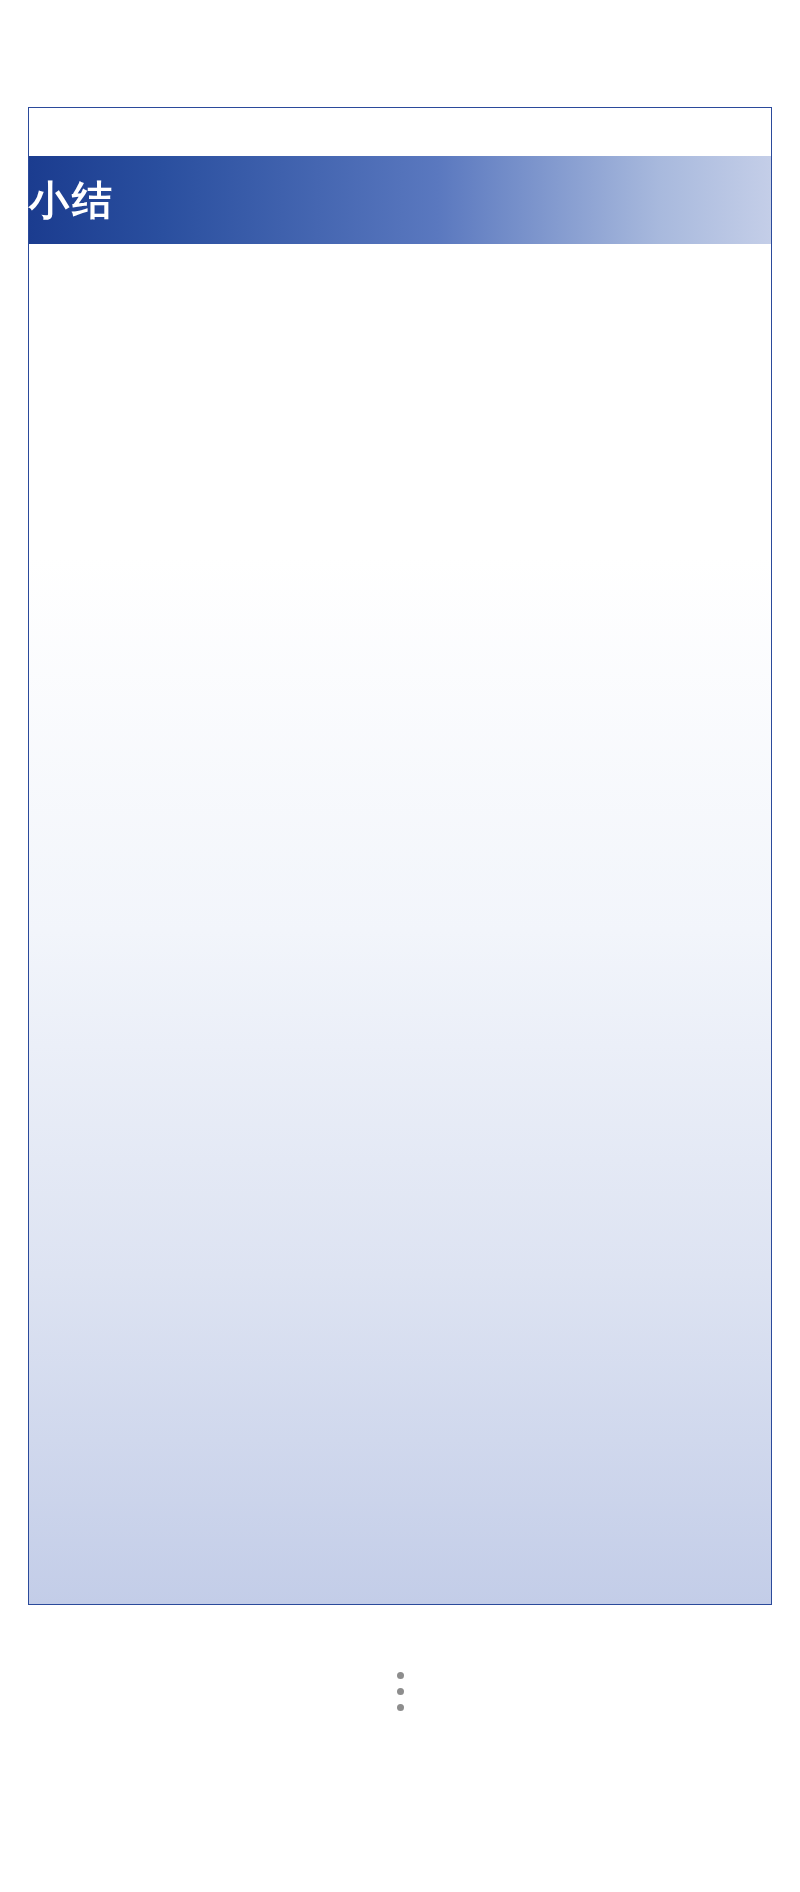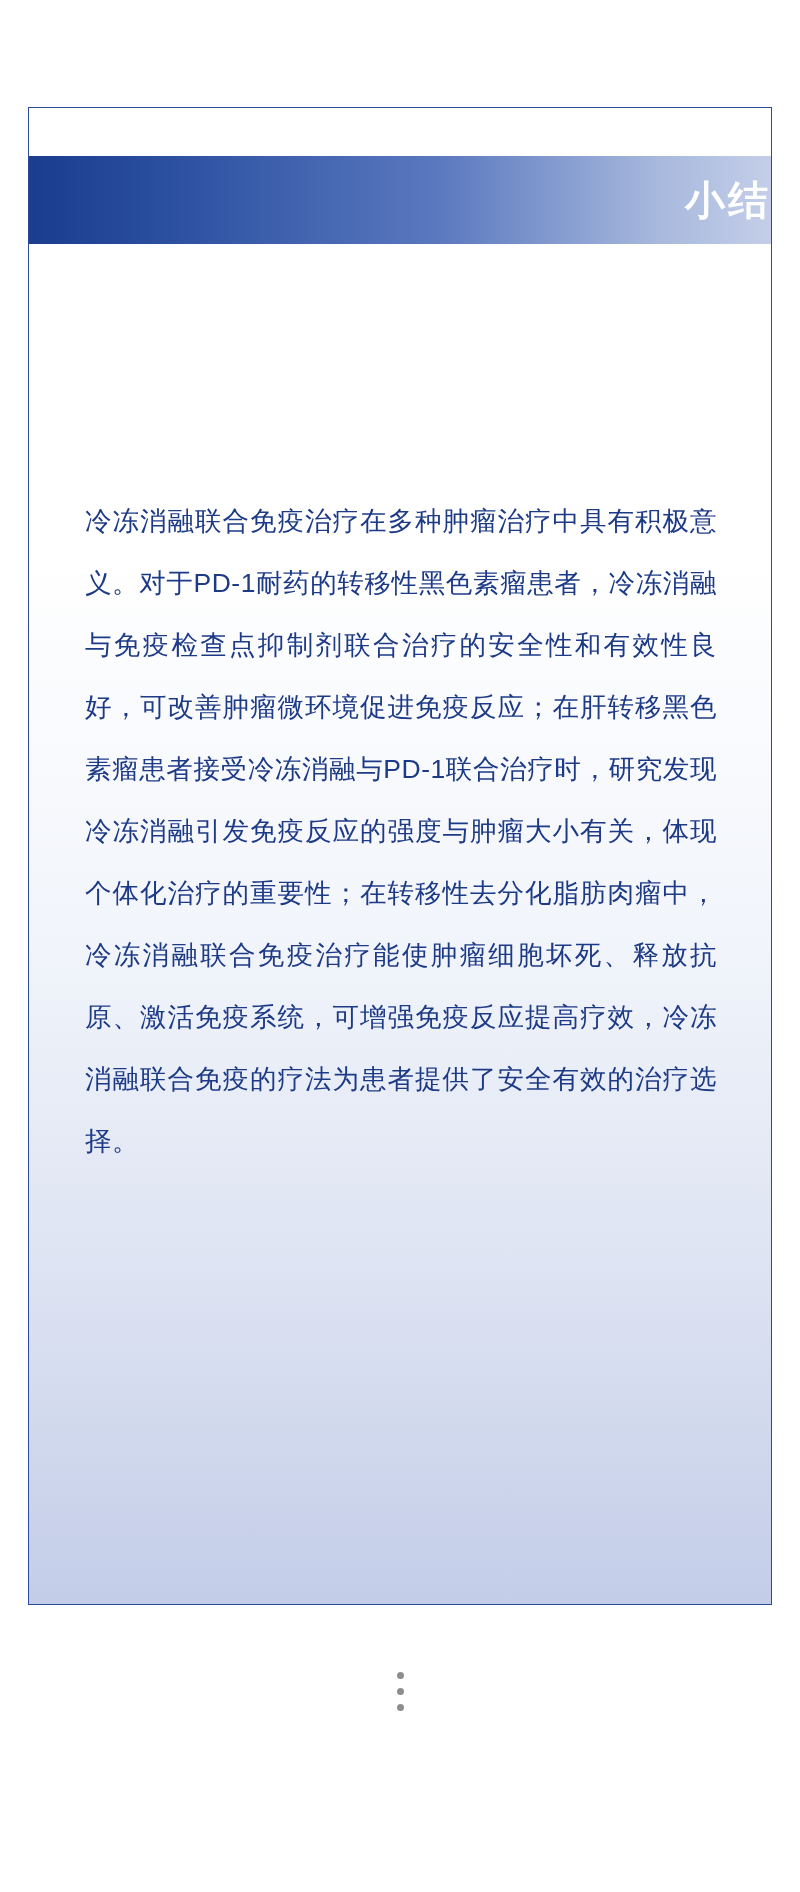--- a/index.html
+++ b/index.html
@@ -40,21 +40,21 @@
   }
   .banner {
     position: absolute;
     left: 0;
     top: 48px;
     width: 100%;
     height: 88px;
     background: linear-gradient(to right, #1b3c8f 0%, #2a4f9f 18%, #5a78bf 55%, #a8b9dd 85%, #c4cee8 100%);
     display: flex;
     align-items: center;
-    justify-content: flex-end;
+    justify-content: flex-start;
   }
   .banner-title {
     color: #ffffff;
     font-size: 40px;
     font-weight: bold;
     letter-spacing: 3px;
     line-height: 1;
   }
   .body-text {
     position: absolute;
@@ -91,21 +91,20 @@
 
 <div class="page">
 
   <div class="card">
     <div class="card-top-white"></div>
 
     <div class="banner">
       <span class="banner-title">小结</span>
     </div>
 
-    <p class="body-text">冷冻消融联合免疫治疗在多种肿瘤治疗中具有积极意义。对于PD-1耐药的转移性黑色素瘤患者，冷冻消融与免疫检查点抑制剂联合治疗的安全性和有效性良好，可改善肿瘤微环境促进免疫反应；在肝转移黑色素瘤患者接受冷冻消融与PD-1联合治疗时，研究发现冷冻消融引发免疫反应的强度与肿瘤大小有关，体现个体化治疗的重要性；在转移性去分化脂肪肉瘤中，冷冻消融联合免疫治疗能使肿瘤细胞坏死、释放抗原、激活免疫系统，可增强免疫反应提高疗效，冷冻消融联合免疫的疗法为患者提供了安全有效的治疗选择。</p>
   </div>
 
   <div class="dots">
     <span class="dot"></span>
     <span class="dot"></span>
     <span class="dot"></span>
   </div>
 
 </div>
 

